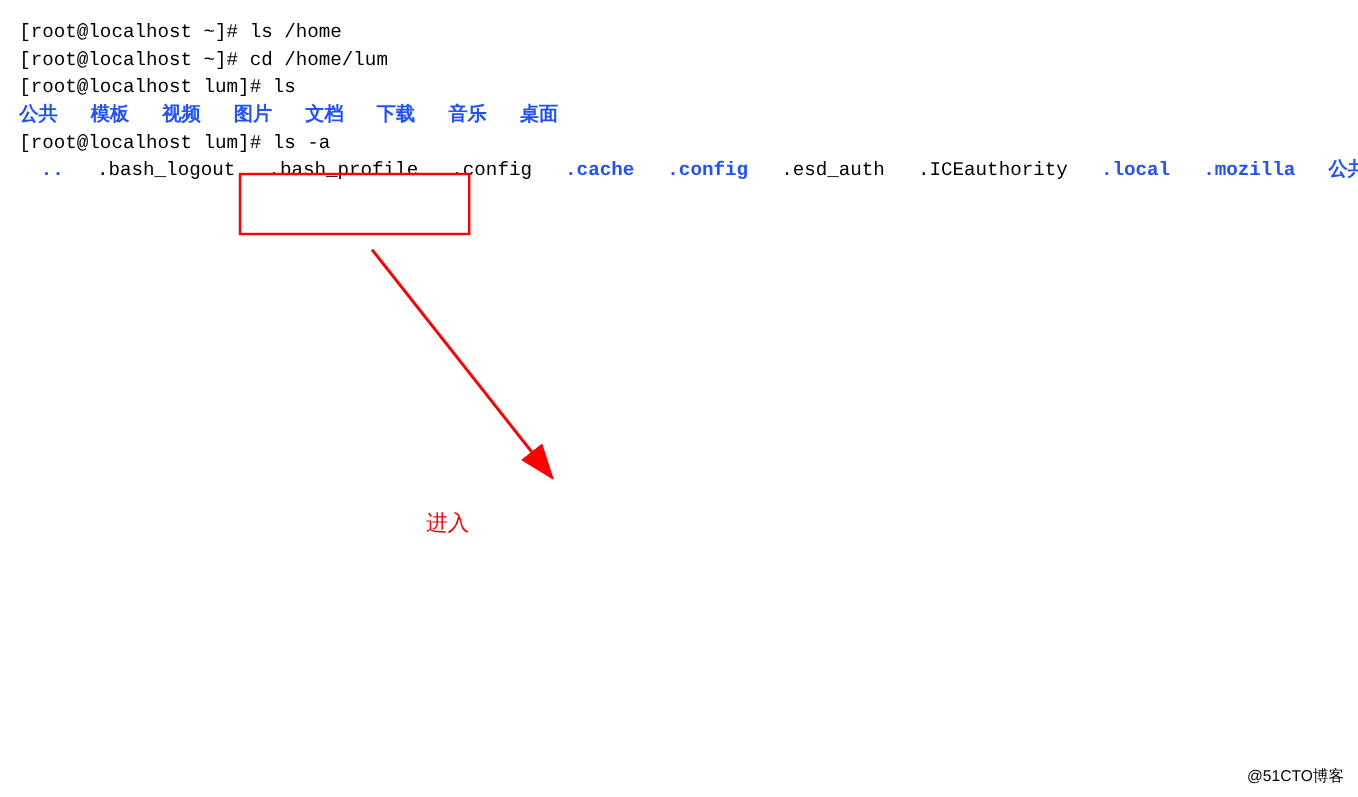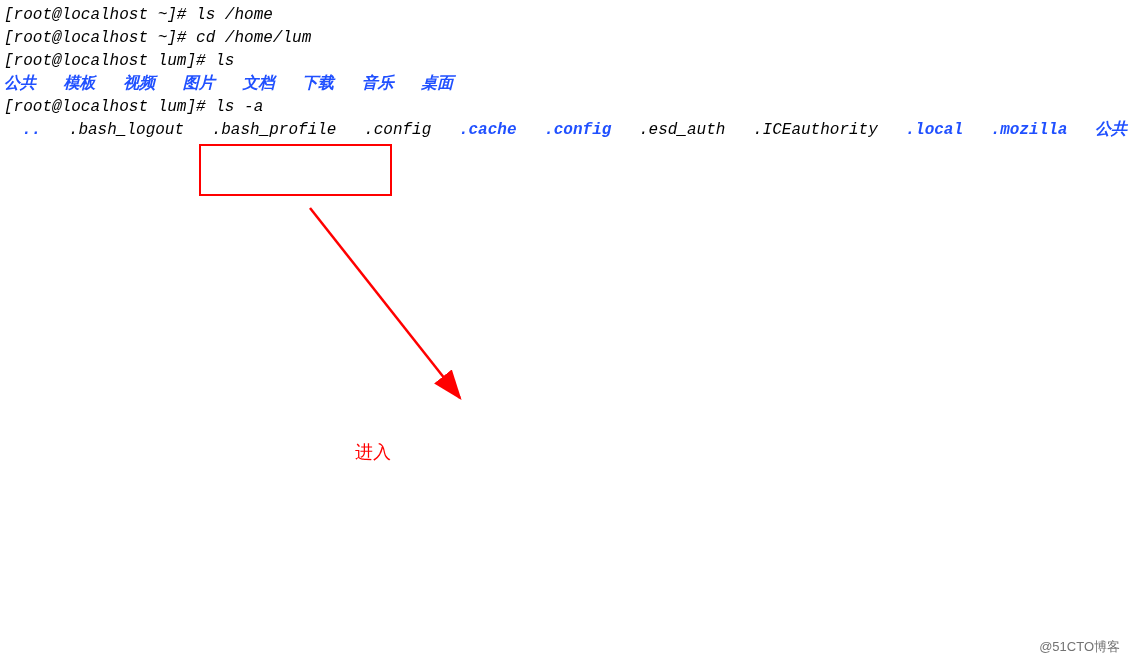--- a/index.html
+++ b/index.html
@@ -11,24 +11,23 @@
       font-family: "Courier New", monospace;
       font-size: 16px;
       background: #ffffff;
       color: #000000;
       width: 1132px;
       height: 664px;
       position: relative;
       overflow: hidden;
     }
     .terminal {
-      padding: 4px;
+      padding: 16px;
       line-height: 23px;
       white-space: nowrap;
-      font-style: italic;
     }
     .line {
       display: block;
     }
     .blue {
       color: #2050ff;
       font-weight: bold;
     }
     .black {
       color: #000000;
@@ -55,21 +54,21 @@
     .annotation {
       position: absolute;
       color: #ff0000;
       font-family: sans-serif;
       font-size: 18px;
     }
     .watermark {
       position: absolute;
       bottom: 8px;
       right: 12px;
-      color: #737373;
+      color: #000000;
       font-size: 13px;
       font-family: sans-serif;
     }
     .spaced-item {
       margin-right: 18px;
     }
   </style>
 </head>
 <body>
 
@@ -117,15 +116,15 @@
 
 <svg class="arrow-svg" style="left:300px; top:198px; width:180px; height:220px;">
   <defs>
     <marker id="arrowhead" markerWidth="12" markerHeight="9" refX="11" refY="4.5" orient="auto">
       <polygon points="0 0, 12 4.5, 0 9" fill="#ff0000"></polygon>
     </marker>
   </defs>
   <line x1="10" y1="10" x2="160" y2="200" stroke="#ff0000" stroke-width="2.5" marker-end="url(#arrowhead)"></line>
 </svg>
 
-<div class="annotation" style="left:355px; top:440px;">进入</div>
+<div class="annotation" style="left:355px; top:424px;">进入</div>
 
 <div class="watermark">@51CTO博客</div>
 
 </body></html>

